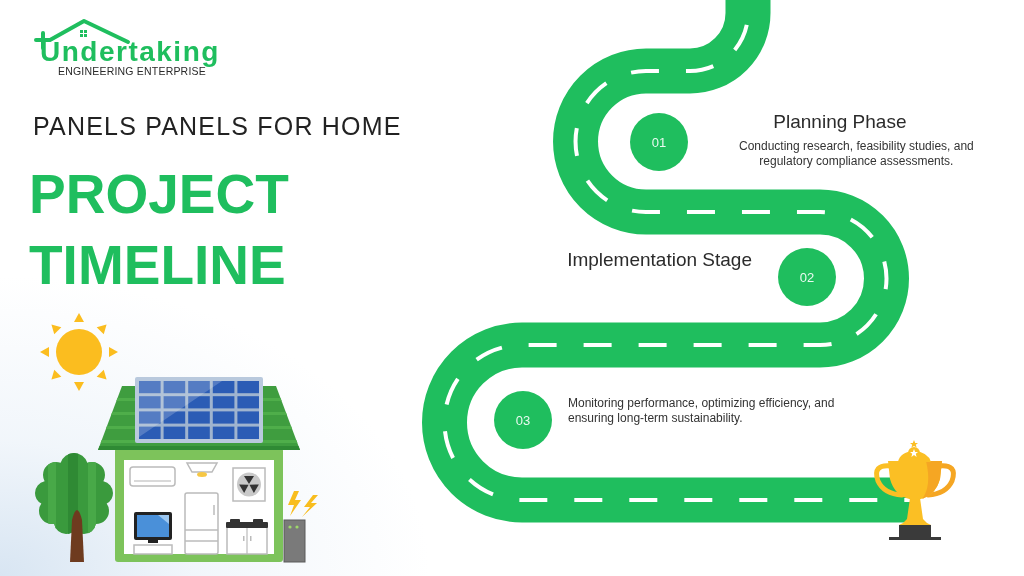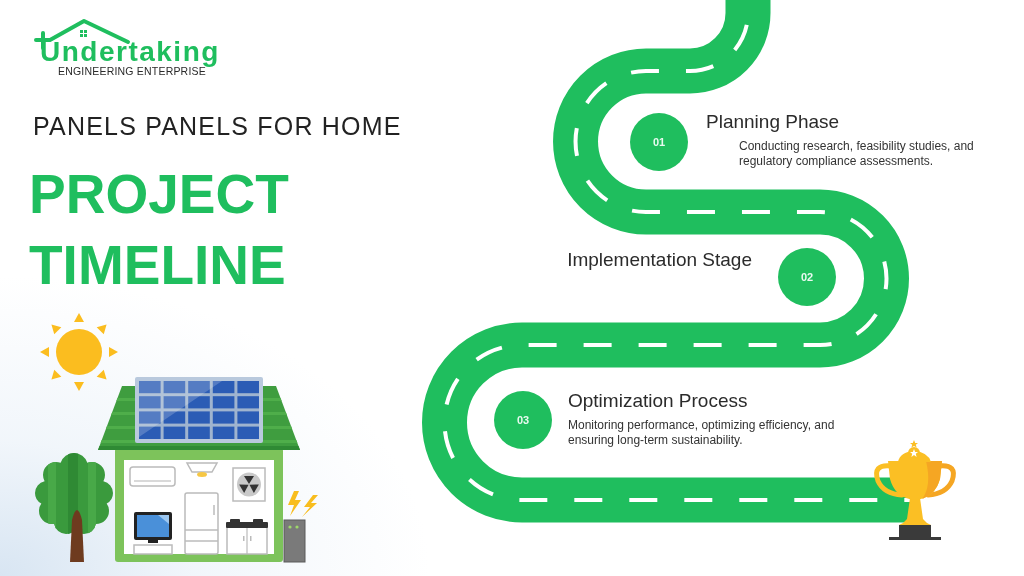--- a/index.html
+++ b/index.html
@@ -24,21 +24,21 @@
     position:absolute; left:33px; top:111px; font-size:25px; line-height:30px; color:var(--text_dark);
     letter-spacing:1.2px; white-space:nowrap;
   }
   .big-title {
     position:absolute; left:29px; top:159px; font-size:55px; line-height:71px; font-weight:bold;
     color:var(--accent); white-space:nowrap;
   }
   .big-title span { display:block; }
   .step-num {
     position:absolute; width:58px; height:58px; border-radius:50%; background:var(--accent);
-    color:#e9faf0; font-size:11px; font-weight:bold; display:flex; align-items:center; justify-content:center;
+    color:#e9faf0; font-size:13px; font-weight:normal; display:flex; align-items:center; justify-content:center;
   }
   .step-text { position:absolute; white-space:nowrap; }
   .step-title { font-size:19px; line-height:22px; color:#2b2b2b; display:block; }
   .step-desc { font-size:12px; line-height:15px; color:var(--text_body); display:block; }
   .step-desc span { display:block; }
   .right { text-align:right; }
 </style>
 </head>
 <body>
 
@@ -209,35 +209,34 @@
   <div class="logo-name">Undertaking</div>
   <div class="logo-tagline">ENGINEERING ENTERPRISE</div>
 
   <div class="subtitle">PANELS PANELS FOR HOME</div>
   <div class="big-title">
     <span>PROJECT</span>
     <span>TIMELINE</span>
   </div>
 
   <div class="step-num" style="left:630px; top:113px;">01</div>
-  <div class="step-text" style="left:706px; top:111px;">
+  <div class="step-text" style="left:706px; top:111px;text-align:center;">
     <span class="step-title">Planning Phase</span>
     <span class="step-desc" style="margin-top:6px;margin-left:33px;">
       <span>Conducting research, feasibility studies, and</span>
       <span>regulatory compliance assessments.</span>
     </span>
   </div>
 
   <div class="step-num" style="left:778px; top:248px;">02</div>
   <div class="step-text right" style="right:272px; top:249px;">
     <span class="step-title">Implementation Stage</span>
   </div>
 
   <div class="step-num" style="left:494px; top:391px;">03</div>
   <div class="step-text" style="left:568px; top:390px;">
-    <span class="step-title">Optimization Process</span>
     <span class="step-desc" style="margin-top:6px;">
       <span>Monitoring performance, optimizing efficiency, and</span>
       <span>ensuring long-term sustainability.</span>
     </span>
   </div>
 
 </div>
 
 </body></html>

